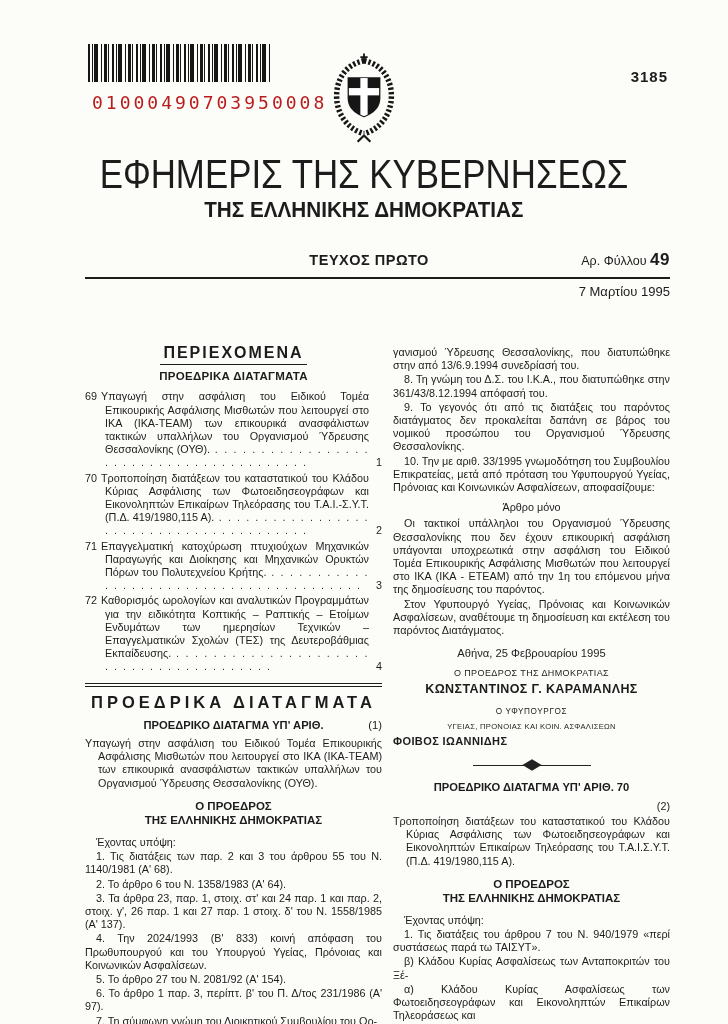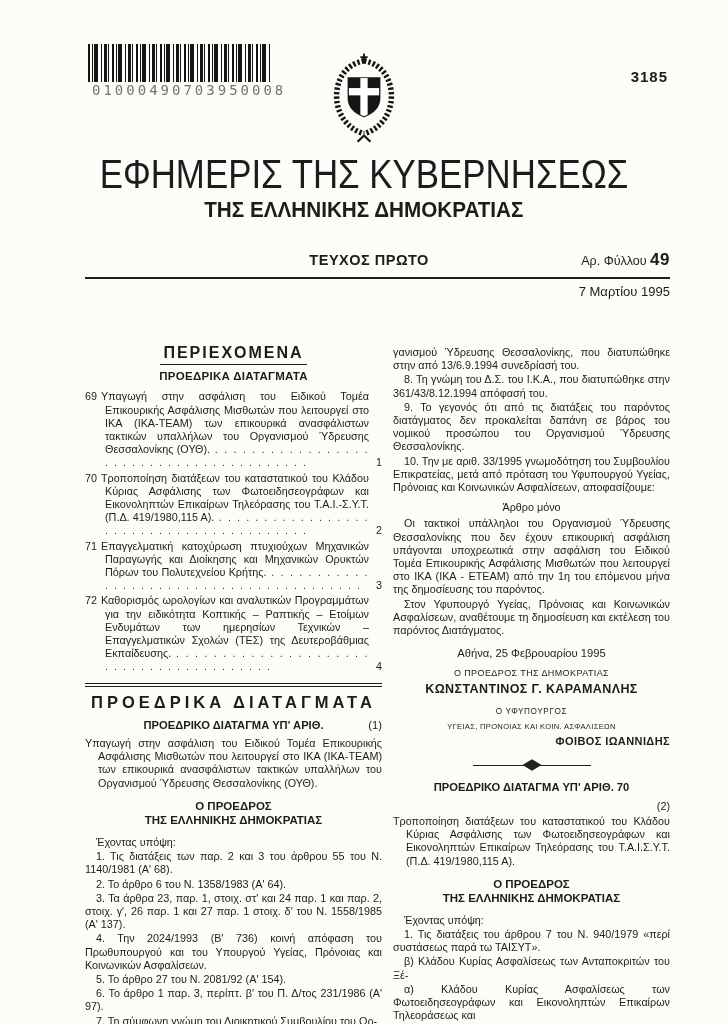--- a/index.html
+++ b/index.html
@@ -11,22 +11,22 @@
   }
   
   .barcode-wrap{position:absolute;left:88px;top:44px;width:184px;}
   .bars{height:38px;background:repeating-linear-gradient(90deg,
       #151515 0 2px,transparent 2px 4px,
       #151515 4px 5px,transparent 5px 6px,
       #151515 6px 10px,transparent 10px 13px,
       #151515 13px 14px,transparent 14px 16px,
       #151515 16px 19px,transparent 19px 20px,
       #151515 20px 21px,transparent 21px 24px);}
-  .barcode-digits{font-family:"DejaVu Sans Mono",monospace;font-size:14px;
-      letter-spacing:3px;margin-top:2px;padding-left:4px;color:#737373;}
+  .barcode-digits{font-family:"DejaVu Sans Mono",monospace;font-size:18px;
+      letter-spacing:3px;margin-top:14px;padding-left:4px;color:#b91c1c;}
   .folio{position:absolute;right:60px;top:70px;font-size:15px;font-weight:bold;letter-spacing:1px;}
   .emblem{position:absolute;left:50%;top:52px;transform:translateX(-50%);}
   .title1{position:absolute;top:152px;left:0;width:100%;text-align:center;
       font-size:41px;font-weight:normal;line-height:44px;white-space:nowrap;}
   .title1 span{display:inline-block;transform:scaleX(.85);transform-origin:center;}
   .title2{position:absolute;top:203px;left:0;width:100%;text-align:center;
       font-size:22px;font-weight:bold;white-space:nowrap;}
   .title2 span{display:inline-block;transform:scaleX(.94);transform-origin:center;}
   
   .masthead{position:absolute;top:253px;left:85px;right:58px;}
@@ -61,21 +61,21 @@
   .decree-title{padding-left:13px;text-indent:-13px;text-align:justify;margin-bottom:4px;}
   .issuer{text-align:center;font-weight:bold;font-size:11.5px;line-height:14.5px;margin:9px 0 8px;}
   .para{text-indent:11px;text-align:justify;margin:0 0 1px;}
   .para.noindent{text-indent:0;}
   .article-heading{text-align:center;margin:7px 0 3px;}
   .place-date{text-align:center;margin:10px 0 7px;font-size:11.2px;}
   .sig-pres-title{text-align:center;font-size:9px;letter-spacing:.4px;}
   .sig-pres-name{text-align:center;font-size:12.5px;font-weight:bold;letter-spacing:.4px;margin:2px 0 9px;}
   .sig-min-title{text-align:center;font-size:8.2px;letter-spacing:.6px;}
   .sig-min-dept{text-align:center;font-size:7.6px;letter-spacing:.3px;margin-top:2px;}
-  .sig-min-name{text-align:right;font-size:11px;font-weight:bold;letter-spacing:.4px;margin-top:2px;}
+  .sig-min-name{text-align:left;font-size:11px;font-weight:bold;letter-spacing:.4px;margin-top:2px;}
   .sig-divider{display:flex;justify-content:center;align-items:center;margin:13px 0 12px;}
   .sig-divider .line{width:52px;border-top:1.6px solid #222;}
   .sig-divider .diamond{width:8px;height:8px;background:#222;transform:scaleX(1.7) rotate(45deg);margin:0 3px;}
 </style>
 </head>
 <body>
 
 <div class="page">
 
   <div class="barcode-wrap">
@@ -157,21 +157,21 @@
 
       <div class="issuer">
         <div>Ο ΠΡΟΕΔΡΟΣ</div>
         <div>ΤΗΣ ΕΛΛΗΝΙΚΗΣ ΔΗΜΟΚΡΑΤΙΑΣ</div>
       </div>
 
       <div class="para">Έχοντας υπόψη:</div>
       <div class="para">1. Τις διατάξεις των παρ. 2 και 3 του άρθρου 55 του Ν. 1140/1981 (Α' 68).</div>
       <div class="para">2. Το άρθρο 6 του Ν. 1358/1983 (Α' 64).</div>
       <div class="para">3. Τα άρθρα 23, παρ. 1, στοιχ. στ' και 24 παρ. 1 και παρ. 2, στοιχ. γ', 26 παρ. 1 και 27 παρ. 1 στοιχ. δ' του Ν. 1558/1985 (Α' 137).</div>
-      <div class="para">4. Την 2024/1993 (Β' 736) κοινή απόφαση του Πρωθυπουργού και του Υπουργού Υγείας, Πρόνοιας και Κοινωνικών Ασφαλίσεων.</div>
+      <div class="para">4. Την 2024/1993 (Β' 833) κοινή απόφαση του Πρωθυπουργού και του Υπουργού Υγείας, Πρόνοιας και Κοινωνικών Ασφαλίσεων.</div>
       <div class="para">5. Το άρθρο 27 του Ν. 2081/92 (Α' 154).</div>
       <div class="para">6. Το άρθρο 1 παρ. 3, περίπτ. β' του Π. Δ/τος 231/1986 (Α' 97).</div>
       <div class="para">7. Τη σύμφωνη γνώμη του Διοικητικού Συμβουλίου του Ορ-</div>
     </div>
 
     <div class="col-right">
 
       <div class="para noindent">γανισμού Ύδρευσης Θεσσαλονίκης, που διατυπώθηκε στην από 13/6.9.1994 συνεδρίασή του.</div>
       <div class="para">8. Τη γνώμη του Δ.Σ. του Ι.Κ.Α., που διατυπώθηκε στην 361/43/8.12.1994 απόφασή του.</div>
       <div class="para">9. Το γεγονός ότι από τις διατάξεις του παρόντος διατάγματος δεν προκαλείται δαπάνη σε βάρος του νομικού προσώπου του Οργανισμού Ύδρευσης Θεσσαλονίκης.</div>

